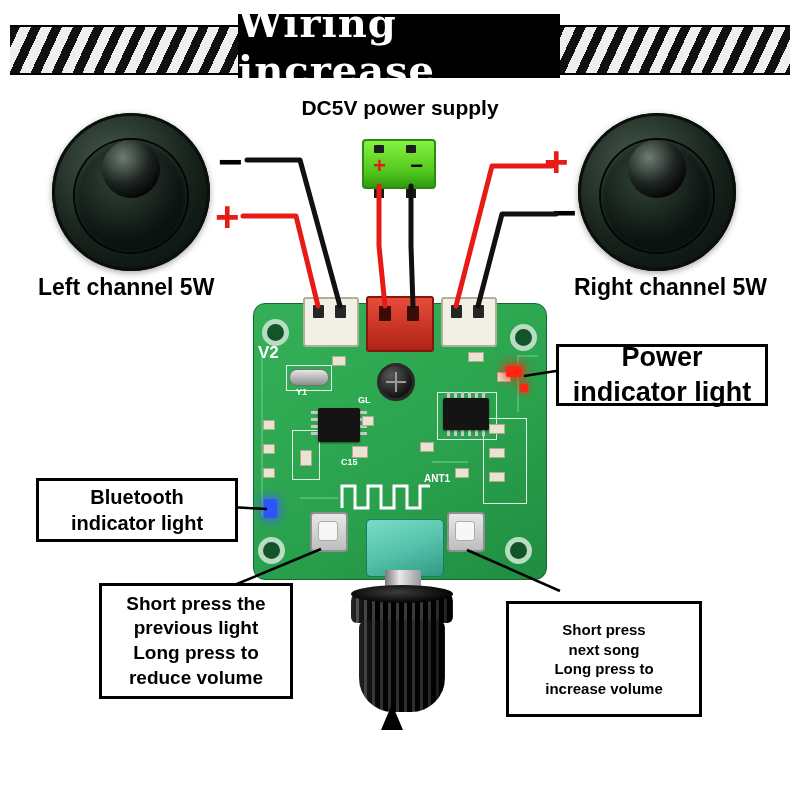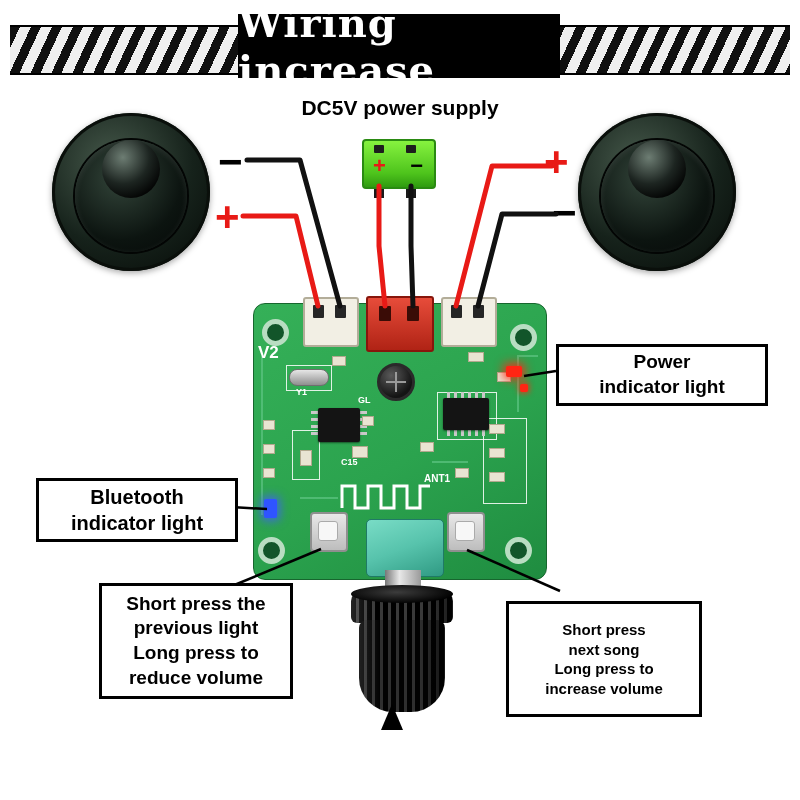--- a/index.html
+++ b/index.html
@@ -126,28 +126,30 @@
   <div class="pwr-pin" style="left:374px"></div>
   <div class="pwr-pin" style="left:406px"></div>
 
   <div class="speaker" style="left:52px;top:113px">
     <div class="cone">
       <div class="dome"></div>
     </div>
   </div>
   <span class="term" style="left:218px;top:141px">−</span>
   <span class="term red" style="left:215px;top:196px">+</span>
+  <div class="spk-label" style="left:38px;top:274px">Left channel 5W</div>
 
   <div class="speaker" style="left:578px;top:113px">
     <div class="cone">
       <div class="dome"></div>
     </div>
   </div>
   <span class="term red" style="left:544px;top:141px">+</span>
   <span class="term" style="left:552px;top:192px">−</span>
+  <div class="spk-label" style="left:574px;top:274px">Right channel 5W</div>
 
   <div class="board"></div>
 
   <svg class="layer under">
     <path class="trace" d="M262,356 L262,515"></path>
     <path class="trace" d="M538,356 L518,356 L518,412"></path>
     <path class="trace" d="M300,498 L338,498"></path>
     <path class="trace" d="M432,462 L468,462"></path>
     <path class="ant" d="M342,508 L342,486 L355,486 L355,508 L368,508 L368,486 L381,486 L381,508 L394,508 L394,486 L407,486 L407,508 L420,508 L420,486 L430,486"></path>
   </svg>
@@ -224,21 +226,21 @@
     <polyline class="wire red" points="379,186 379,246 385,306"></polyline>
     <polyline class="wire black" points="411,186 411,246 413,306"></polyline>
     <polyline class="wire red" points="552,166 492,166 456,306"></polyline>
     <polyline class="wire black" points="556,214 502,214 478,306"></polyline>
     <line class="cline" x1="556" y1="371" x2="524" y2="376"></line>
     <line class="cline" x1="231" y1="507" x2="267" y2="509"></line>
     <line class="cline" x1="232" y1="586" x2="321" y2="549"></line>
     <line class="cline" x1="560" y1="591" x2="467" y2="550"></line>
   </svg>
 
-  <div class="callout" style="left:556px;top:344px;width:206px;height:56px;font-size:19px">Power
+  <div class="callout" style="left:556px;top:344px;width:206px;height:56px;font-size:27px">Power
 indicator light</div>
   <div class="callout" style="left:36px;top:478px;width:196px;height:58px;font-size:20px">Bluetooth
 indicator light</div>
   <div class="callout" style="left:99px;top:583px;width:188px;height:110px;font-size:19px">Short press the
 previous light
 Long press to
 reduce volume</div>
   <div class="callout" style="left:506px;top:601px;width:190px;height:110px;font-size:15px">Short press
 next song
 Long press to

